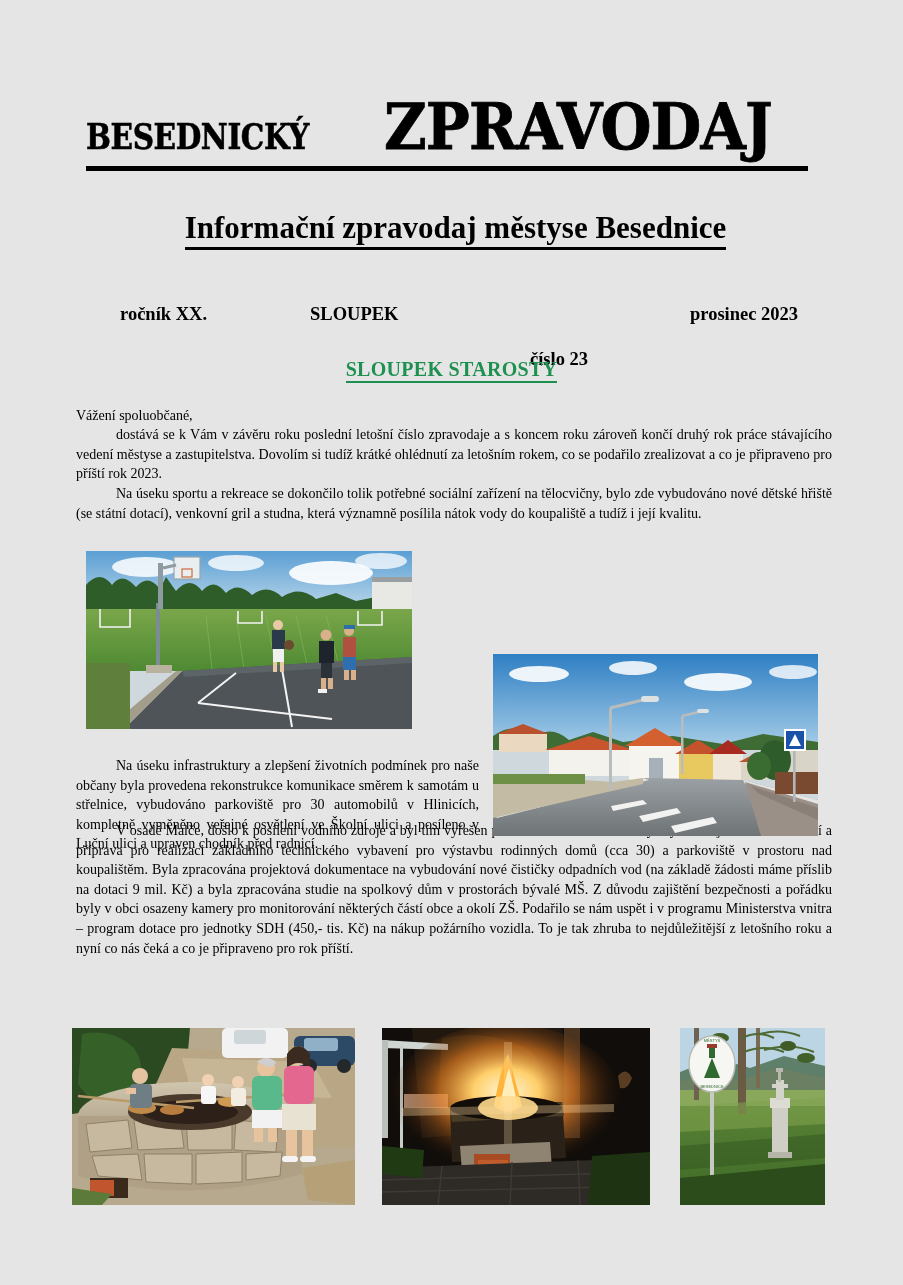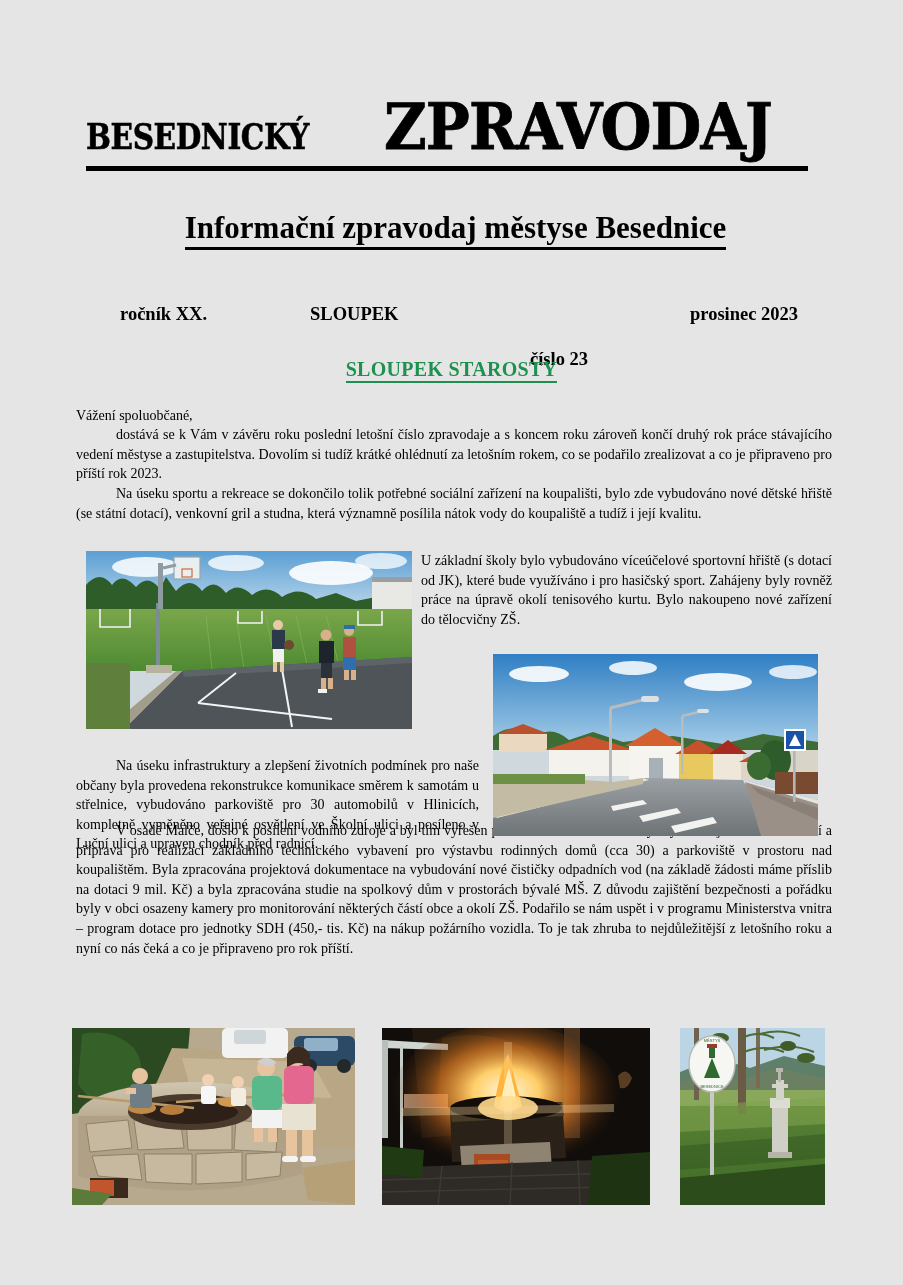--- a/index.html
+++ b/index.html
@@ -172,22 +172,21 @@
     <div class="c3">číslo 23</div>
     <div class="c4">prosinec 2023</div>
   </div>
 
   <div class="section-head">
     <span>SLOUPEK STAROSTY</span>
   </div>
 
   <div class="body-text p-greeting">Vážení spoluobčané,</div>
   <div class="body-text p-intro indent">dostává se k Vám v závěru roku poslední letošní číslo zpravodaje a s koncem roku zároveň končí druhý rok práce stávajícího vedení městyse a zastupitelstva. Dovolím si tudíž krátké ohlédnutí za letošním rokem, co se podařilo zrealizovat a co je připraveno pro příští rok 2023.</div>
-  <div class="body-text p-sport indent">Na úseku sportu a rekreace se dokončilo tolik potřebné sociální zařízení na koupališti, bylo zde vybudováno nové dětské hřiště (se státní dotací), venkovní gril a studna, která významně posílila nátok vody do koupaliště a tudíž i její kvalitu.</div>
-  <div class="body-text p-school">U základní školy bylo vybudováno víceúčelové sportovní hřiště (s dotací od JK), které bude využíváno i pro hasičský sport. Zahájeny byly rovněž práce na úpravě okolí tenisového kurtu. Bylo nakoupeno nové zařízení do tělocvičny ZŠ.</div>
+  <div class="body-text p-sport indent">Na úseku sportu a rekreace se dokončilo tolik potřebné sociální zařízení na tělocvičny, bylo zde vybudováno nové dětské hřiště (se státní dotací), venkovní gril a studna, která významně posílila nátok vody do koupaliště a tudíž i její kvalitu.</div>
   <div class="body-text p-infra indent">Na úseku infrastruktury a zlepšení životních podmínek pro naše občany byla provedena rekonstrukce komunikace směrem k samotám u střelnice, vybudováno parkoviště pro 30 automobilů v Hlinicích, kompletně vyměněno veřejné osvětlení ve Školní ulici a posíleno v Luční ulici a upraven chodník před radnicí.</div>
   <div class="body-text p-malce indent">V osadě Malče, došlo k posílení vodního zdroje a byl tím vyřešen problém s nedostatkem vody. Bylo zahájeno územní řízení a příprava pro realizaci základního technického vybavení pro výstavbu rodinných domů (cca 30) a parkoviště v prostoru nad koupalištěm. Byla zpracována projektová dokumentace na vybudování nové čističky odpadních vod (na základě žádosti máme příslib na dotaci 9 mil. Kč) a byla zpracována studie na spolkový dům v prostorách bývalé MŠ. Z důvodu zajištění bezpečnosti a pořádku byly v obci osazeny kamery pro monitorování některých částí obce a okolí ZŠ. Podařilo se nám uspět i v programu Ministerstva vnitra – program dotace pro jednotky SDH (450,- tis. Kč) na nákup požárního vozidla. To je tak zhruba to nejdůležitější z letošního roku a nyní co nás čeká a co je připraveno pro rok příští.</div>
 
   <div class="photo" id="photo-court">
     <svg viewBox="0 0 326 178" preserveAspectRatio="none">
       <defs>
         <linearGradient id="sky1" x1="0" y1="0" x2="0" y2="1">
           <stop offset="0%" stop-color="#5b9fd4"></stop>
             <stop offset="100%" stop-color="#bcd8ea"></stop>
         </linearGradient>

